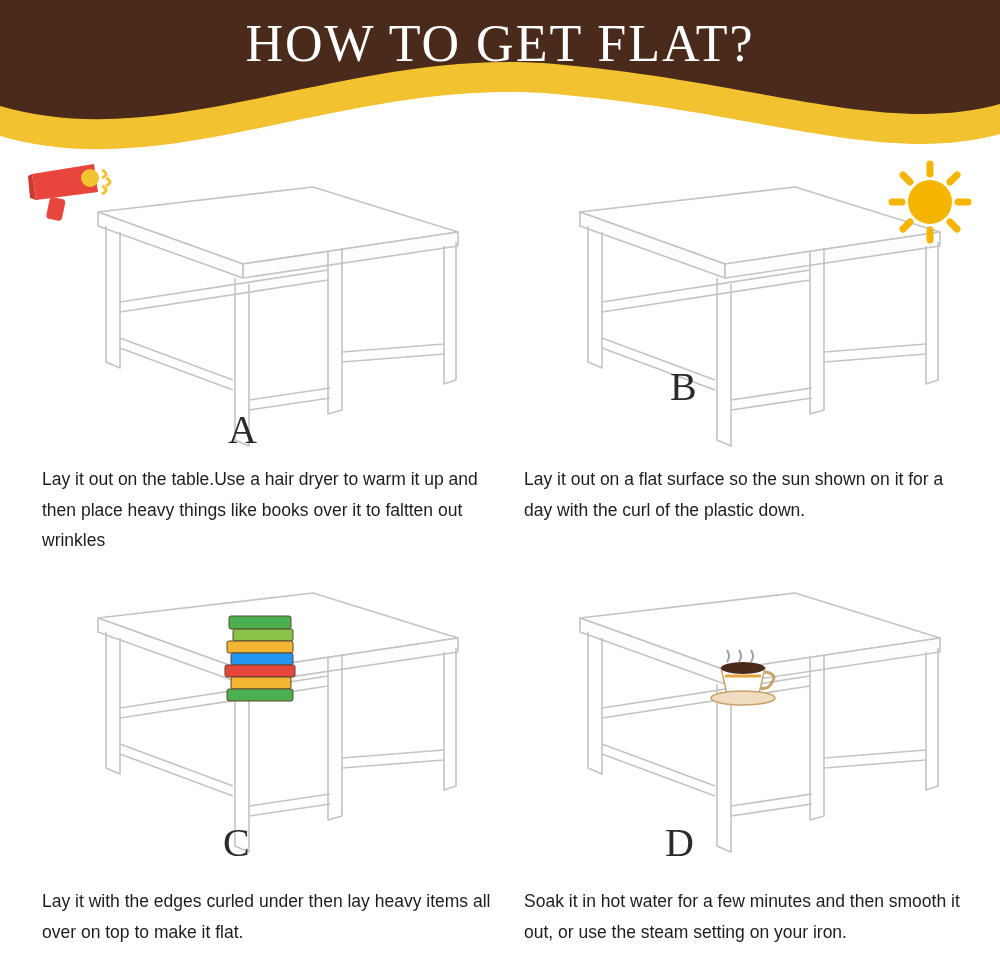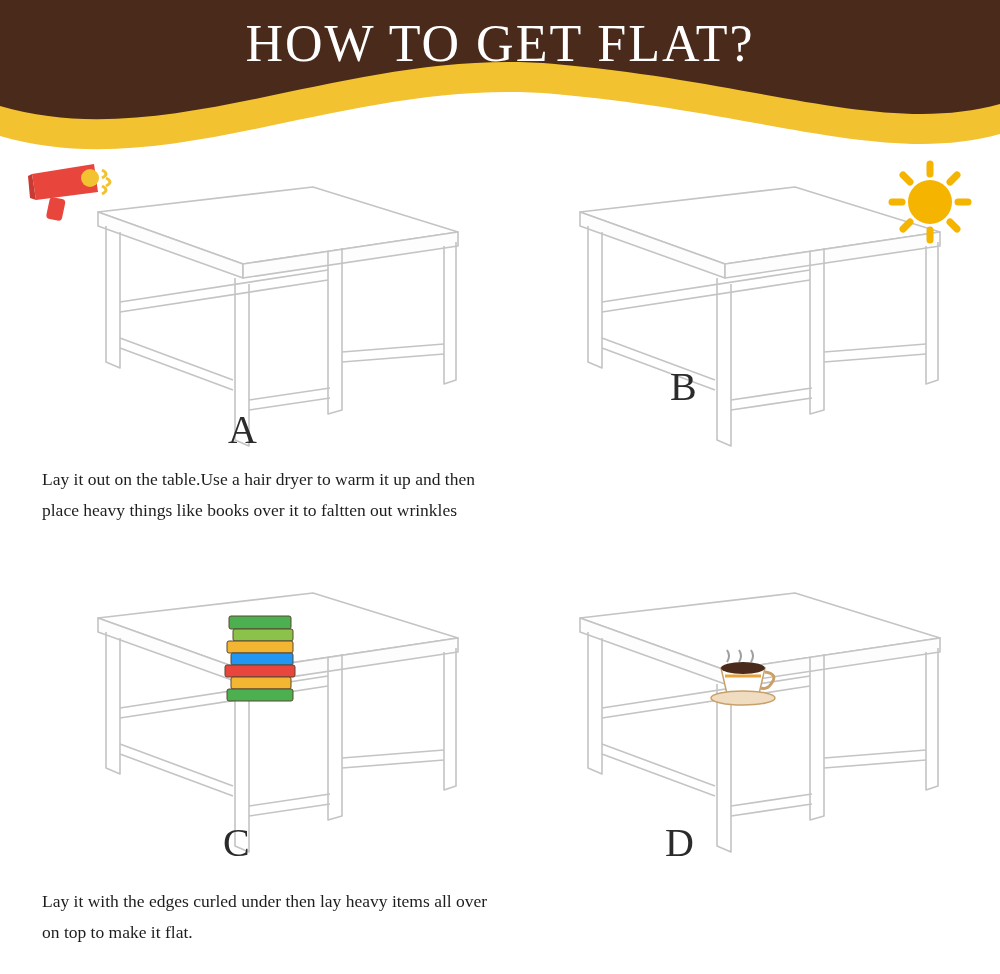--- a/index.html
+++ b/index.html
@@ -84,21 +84,21 @@
   .letter-a { left: 200px; top: 258px; }
   .letter-b { left: 160px; top: 215px; }
   .letter-c { left: 195px; top: 265px; }
   .letter-d { left: 155px; top: 265px; }
 
   .panel-caption {
     position: absolute;
     left: 14px;
     top: 312px;
     width: 452px;
-    font-family: Liberation Serif, serif;
+    font-family: Liberation Sans, sans-serif;
     font-size: 17.5px;
     line-height: 1.75;
     color: #1d1d1d;
   }
   .panel-c .panel-caption,
   .panel-d .panel-caption { top: 328px; }
 
   
   .table-svg { display: block; }
 
@@ -201,20 +201,21 @@
               <line x1="23" y1="23" x2="30" y2="30"></line>
               <line x1="70" y1="70" x2="77" y2="77"></line>
               <line x1="23" y1="77" x2="30" y2="70"></line>
               <line x1="70" y1="30" x2="77" y2="23"></line>
             </g>
           </g>
         </svg>
       </div>
     </div>
     <div class="panel-letter letter-b">B</div>
+    <div class="panel-caption">Lay it out on a flat surface so the sun shown on it for a day with the curl of the plastic down.</div>
   </div>
 
   <div class="panel panel-c">
     <div class="panel-art">
       <svg class="table-svg" width="470" height="320" viewBox="0 0 470 320">
         <g fill="none" stroke="#c4c4c4" stroke-width="1.6" stroke-linejoin="round">
           <polygon points="70,60 285,35 430,80 215,112" fill="#ffffff"></polygon>
           <polygon points="70,60 215,112 215,126 70,74" fill="#fdfdfd"></polygon>
           <polygon points="215,112 430,80 430,94 215,126" fill="#fdfdfd"></polygon>
           <path d="M78,74 L78,210 L92,216 L92,80"></path>
@@ -279,15 +280,16 @@
             <path d="M16,22 L60,22 L54,48 L22,48 Z" fill="#ffffff" stroke="#c8a06a" stroke-width="1.5"></path>
             <ellipse cx="38" cy="22" rx="22" ry="6" fill="#4a2a1b"></ellipse>
             <path d="M60,26 q14,2 6,12 q-4,6 -10,4" fill="none" stroke="#c8a06a" stroke-width="3"></path>
             <ellipse cx="38" cy="52" rx="32" ry="7" fill="#f0dcc0" stroke="#c8a06a" stroke-width="1.5"></ellipse>
             <path d="M20,30 L56,30" stroke="#e8a33d" stroke-width="3"></path>
           </g>
         </svg>
       </div>
     </div>
     <div class="panel-letter letter-d">D</div>
+    <div class="panel-caption">Soak it in hot water for a few minutes and then smooth it out, or use the steam setting on your iron.</div>
   </div>
 
 </div>
 
 </body></html>

